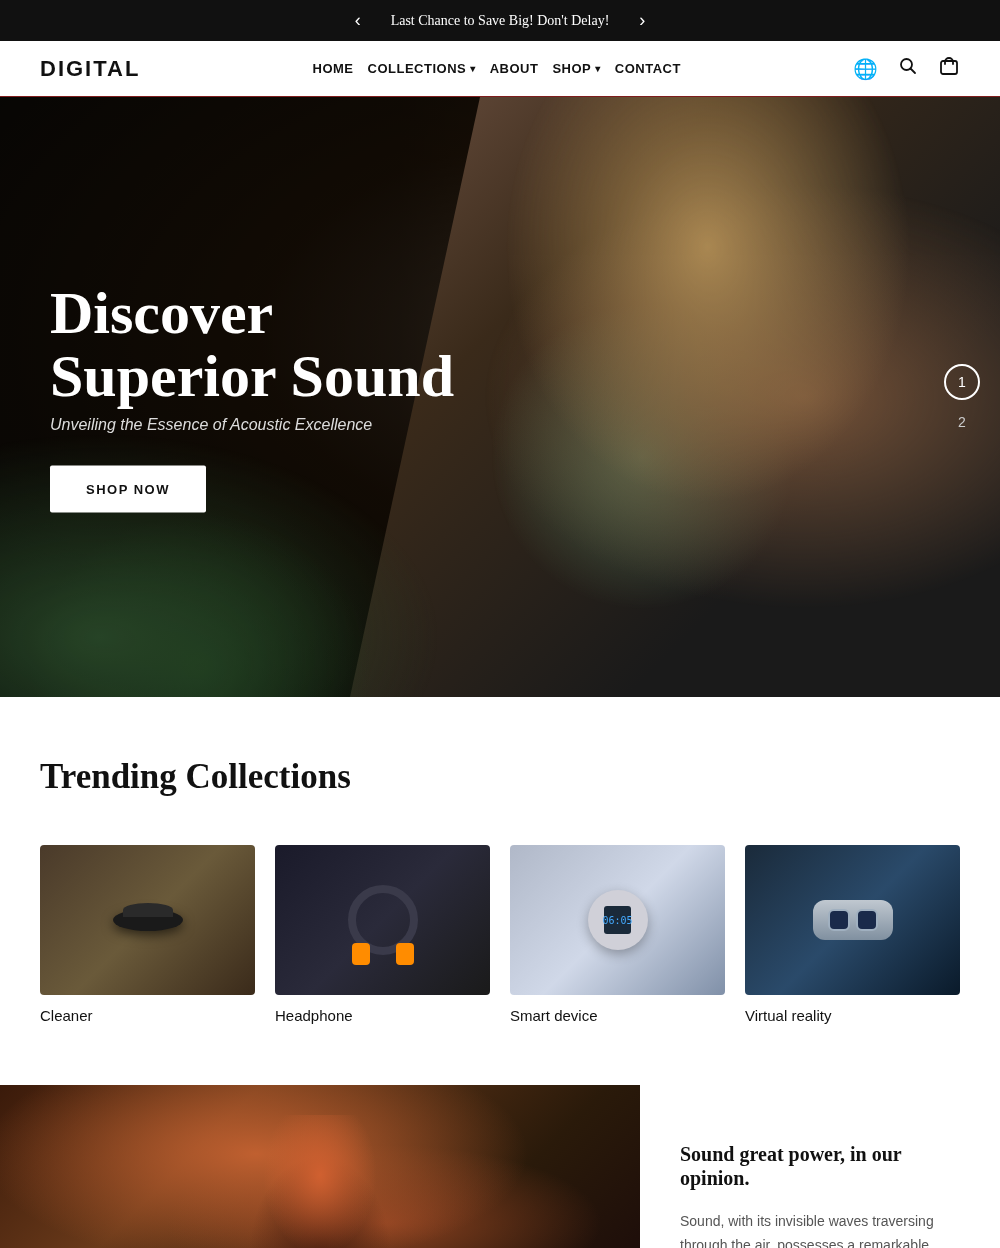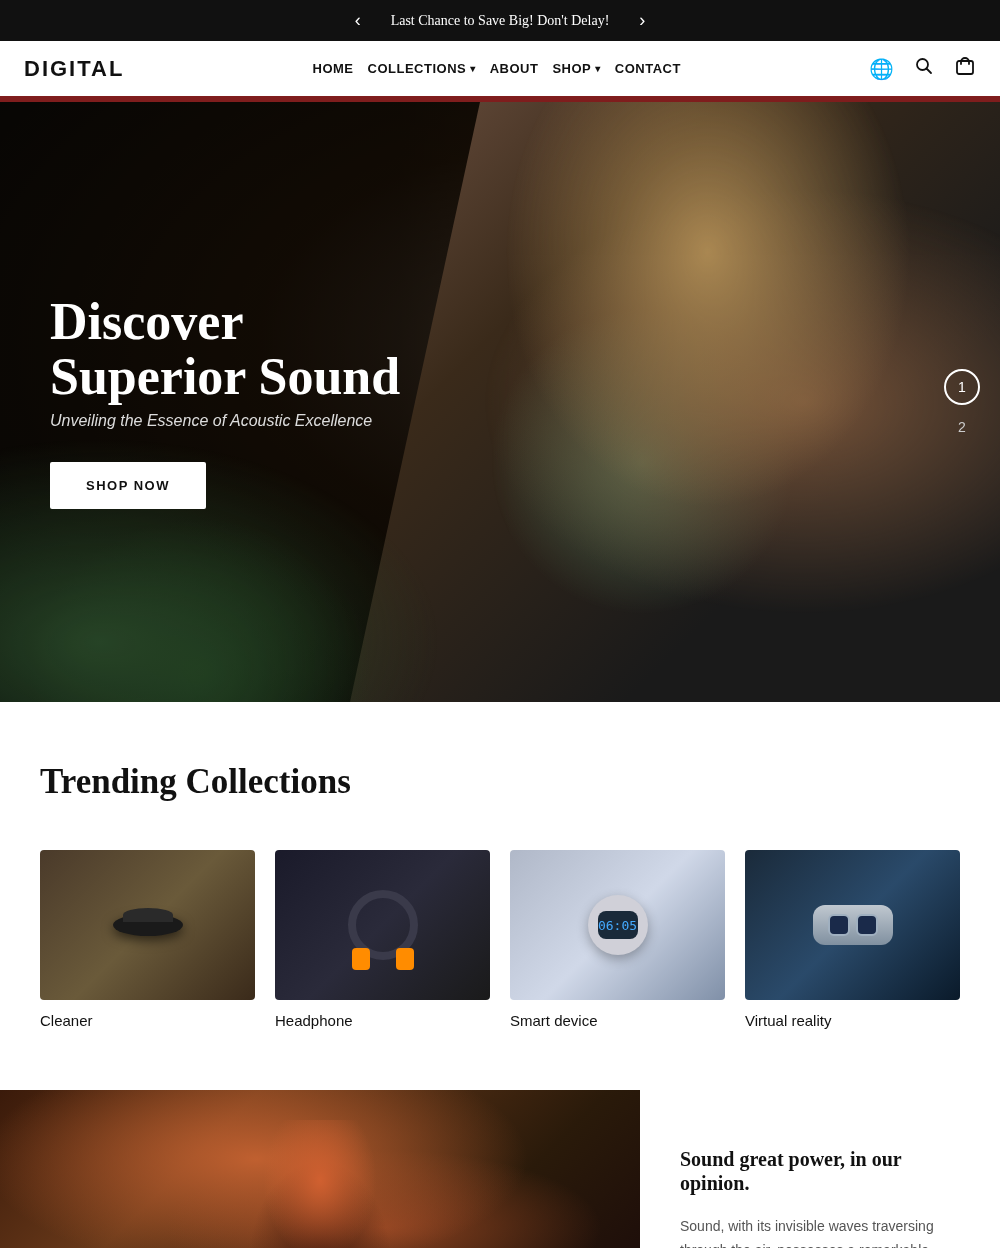--- a/index.html
+++ b/index.html
@@ -25,22 +25,22 @@
       font-size: 18px;
       cursor: pointer;
       padding: 0 10px;
     }
 
     
     .site-header {
       display: flex;
       align-items: center;
       justify-content: space-between;
-      padding: 14px 24px;
-      border-bottom: 6px solid #7f1d1d;
+      padding: 14px 40px;
+      border-bottom: 1px solid #7f1d1d;
       background: #fff;
     }
     .logo {
       font-size: 22px;
       font-weight: 900;
       letter-spacing: 2px;
       font-family: 'Arial Black', sans-serif;
       color: #111;
     }
     .main-nav {
@@ -127,21 +127,21 @@
     }
     .hero-content {
       position: absolute;
       top: 50%;
       left: 50px;
       transform: translateY(-50%);
       color: #fff;
       max-width: 550px;
     }
     .hero-title {
-      font-size: 52px;
+      font-size: 60px;
       font-weight: 900;
       line-height: 1.05;
       font-family: 'Georgia', serif;
       margin-bottom: 8px;
     }
     .hero-subtitle {
       font-size: 16px;
       margin-bottom: 32px;
       font-style: italic;
       color: #ddd;
@@ -277,25 +277,25 @@
     }
     .smart-body {
       width: 60px; height: 60px;
       background: #d0d0d8;
       border-radius: 50%;
       display: flex; align-items: center; justify-content: center;
       box-shadow: 0 4px 12px rgba(0,0,0,0.3);
       position: relative;
     }
     .smart-screen {
-      width: 40px; height: 28px;
+      width: 27px; height: 28px;
       background: #1a2a3a;
-      border-radius: 8px;
-      display: flex; align-items: center; justify-content: center;
-      font-size: 13px; color: #4af; font-family: monospace;
+      border-radius: 3px;
+      display: flex; align-items: center; justify-content: center;
+      font-size: 10px; color: #4af; font-family: monospace;
     }
 
     
     .img-watch {
       background: linear-gradient(135deg, #1a2a1a 0%, #3a5a3a 50%, #0a1a0a 100%);
       width: 100%; height: 100%;
       display: flex; align-items: center; justify-content: center;
     }
     .watch-body {
       width: 50px; height: 60px;

